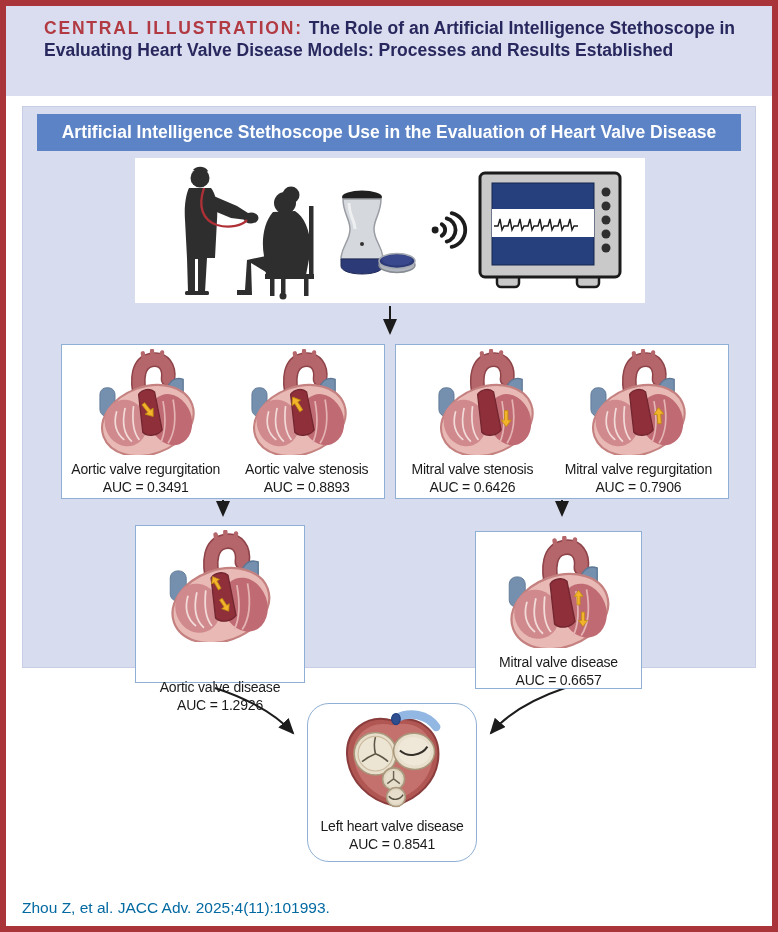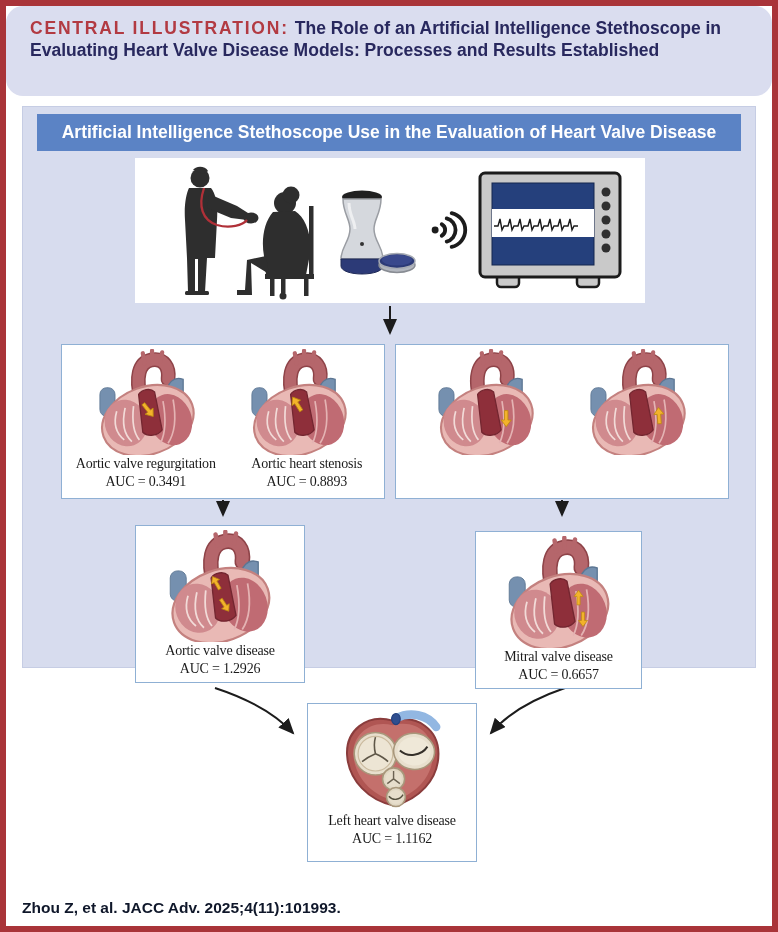--- a/index.html
+++ b/index.html
@@ -4,22 +4,22 @@
 <style>
   html,body{margin:0;padding:0;background:#fff;}
   .fig{
     position:relative;width:778px;height:932px;box-sizing:border-box;
     border:6px solid var(--border_red,#A93439);background:#fff;overflow:hidden;
     font-family:"Liberation Sans",sans-serif;
   }
   
   .header{
     position:absolute;left:0;top:0;width:100%;height:90px;box-sizing:border-box;
-    background:var(--header_bg,#DADDEF);padding:11px 18px 0 24px;
-    font-size:17.5px;font-weight:bold;line-height:1.28;border-radius:17px;
+    background:var(--header_bg,#DADDEF);padding:11px 18px 0 38px;
+    font-size:17.5px;font-weight:bold;line-height:1.28;
   }
   .header .red{color:var(--accent_red,#B23A42);letter-spacing:1.8px;margin-right:6px;}
   .header .navy{color:var(--navy,#28285E);}
   
   .panel{
     position:absolute;left:16px;top:100px;width:734px;height:562px;box-sizing:border-box;
     background:var(--panel_bg,#D7DCEE);border:1px solid #c6cde4;
   }
   .titlebar{
     position:absolute;left:14px;right:14px;top:7px;height:37px;
@@ -35,32 +35,32 @@
   .connectors{position:absolute;left:0;top:0;width:734px;height:768px;pointer-events:none;}
   
   .box{
     position:absolute;background:#fff;border:1.5px solid var(--box_border,#8FB0D4);
     box-sizing:border-box;display:flex;flex-direction:column;align-items:center;
     justify-content:flex-start;padding-top:4px;
   }
   .box .hearts{display:flex;justify-content:center;align-items:flex-start;gap:2px;}
   .box-top-left {left:38px; top:237px;width:324px;height:155px;}
   .box-top-right{left:372px;top:237px;width:334px;height:155px;}
-  .box-mid-left {left:112px;top:418px;width:170px;height:158px;}
+  .box-mid-left {left:112px;top:418px;width:170px;height:158px;gap:31px;}
   .box-mid-right{left:452px;top:424px;width:167px;height:158px;}
-  .box-bottom   {left:284px;top:596px;width:170px;height:159px;}
+  .box-bottom   {left:284px;top:596px;width:170px;height:159px;border-radius:22px;}
   .heart-svg{width:150px;height:106px;}
   .heart-mid{width:150px;height:112px;}
   .heart-valves{width:148px;height:104px;}
-  .labels-row{display:flex;width:100%;margin-top:0;font-family:Liberation Serif, serif;}
+  .labels-row{display:flex;width:100%;margin-top:6px;}
   .label-cell{text-align:center;font-size:14px;color:#1b1b1b;line-height:1.25;white-space:nowrap;letter-spacing:-0.2px;}
   .w52{width:52%;} .w48{width:48%;} .w46{width:46%;} .w54{width:54%;} .w100{width:100%;}
   
   .footer{
-    position:absolute;left:16px;bottom:9px;font-size:15.5px;font-weight:bold;color:#0f172a;
+    position:absolute;left:16px;bottom:9px;font-size:15.5px;font-weight:normal;color:#0369a1;
   }
   .hidden-defs{position:absolute;width:0;height:0;overflow:hidden;}
 </style>
 </head>
 <body>
 
 <svg class="hidden-defs" aria-hidden="true">
   <defs>
 
     <g id="sym-heart">
@@ -198,36 +198,46 @@
           <use href="#sym-heart"></use>
           <use href="#g-arrow" transform="translate(68,66) rotate(-32) scale(0.8)"></use>
         </svg>
       </div>
       <div class="labels-row">
         <div class="label-cell w52">
           <div>Aortic valve regurgitation</div>
           <div>AUC = 0.3491</div>
         </div>
         <div class="label-cell w48">
-          <div>Aortic heart stenosis</div>
+          <div>Aortic valve stenosis</div>
           <div>AUC = 0.8893</div>
         </div>
       </div>
     </div>
 
     <div class="box box-top-right">
       <div class="hearts">
         <svg class="heart-svg" viewBox="0 0 140 126">
           <use href="#sym-heart"></use>
           <use href="#g-arrow" transform="translate(94,82) rotate(180) scale(0.8)"></use>
         </svg>
         <svg class="heart-svg" viewBox="0 0 140 126">
           <use href="#sym-heart"></use>
           <use href="#g-arrow" transform="translate(95,80) rotate(-4) scale(0.8)"></use>
         </svg>
+      </div>
+      <div class="labels-row">
+        <div class="label-cell w46">
+          <div>Mitral valve stenosis</div>
+          <div>AUC = 0.6426</div>
+        </div>
+        <div class="label-cell w54">
+          <div>Mitral valve regurgitation</div>
+          <div>AUC = 0.7906</div>
+        </div>
       </div>
     </div>
 
     <div class="box box-mid-left">
       <div class="hearts">
         <svg class="heart-mid" viewBox="0 0 140 126">
           <use href="#sym-heart"></use>
           <use href="#g-arrow" transform="translate(66,60) rotate(-30) scale(0.68)"></use>
           <use href="#g-arrow" transform="translate(75,84) rotate(147) scale(0.68)"></use>
         </svg>
@@ -258,21 +268,21 @@
 
     <div class="box box-bottom">
       <div class="hearts">
         <svg class="heart-valves" viewBox="0 0 150 132">
           <use href="#sym-valves"></use>
         </svg>
       </div>
       <div class="labels-row">
         <div class="label-cell w100">
           <div>Left heart valve disease</div>
-          <div>AUC = 1.1162</div>
+          <div>AUC = 0.8541</div>
         </div>
       </div>
     </div>
 
   </div>
 
   <div class="footer">Zhou Z, et al. JACC Adv. 2025;4(11):101993.</div>
 
 </div>
 

